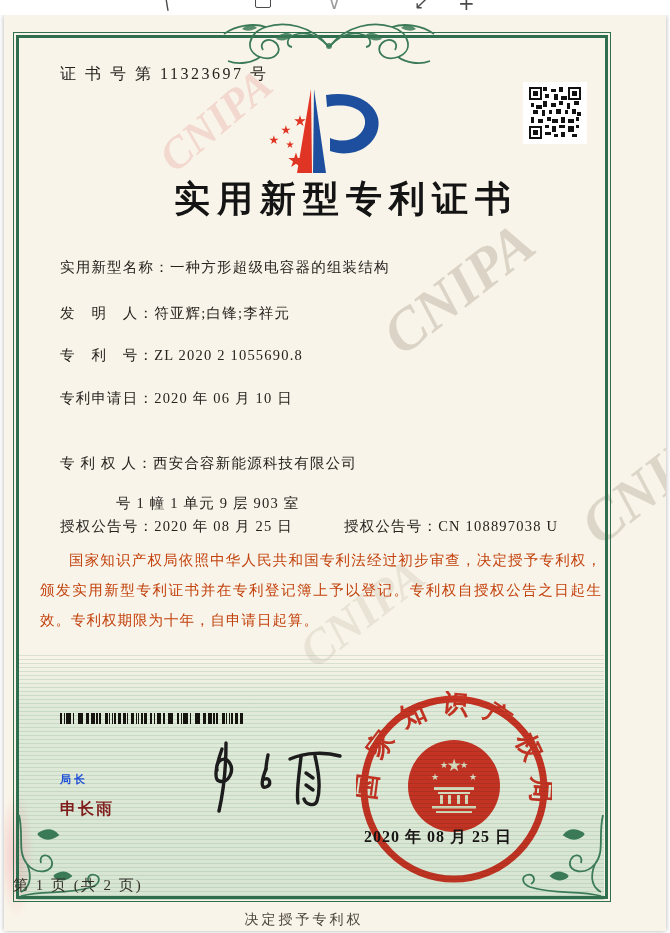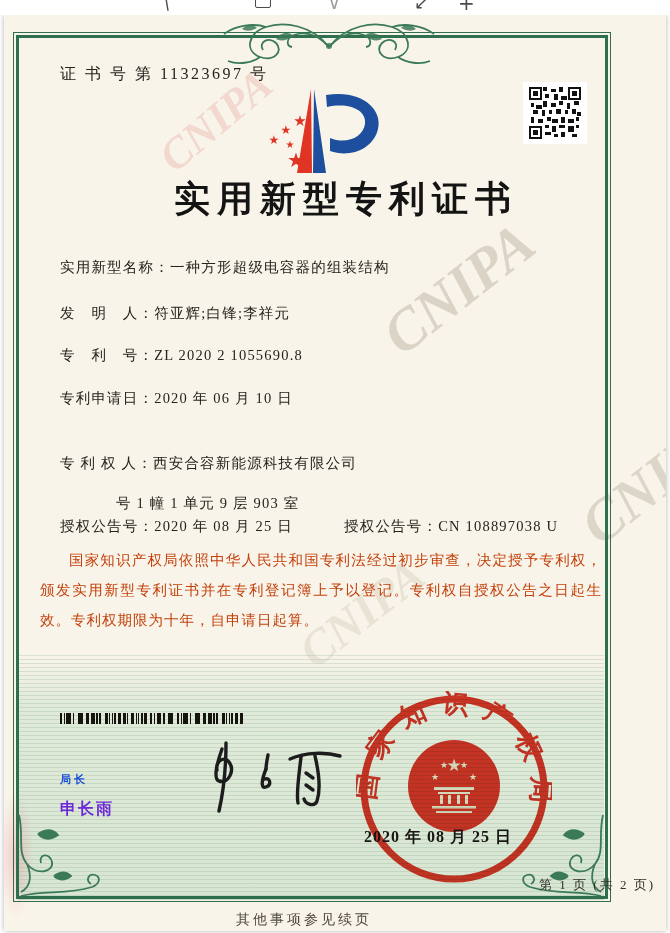--- a/index.html
+++ b/index.html
@@ -51,26 +51,26 @@
   .body-text{left:36px;top:530px;width:562px;font-size:14.5px;line-height:30px;
              letter-spacing:1px;text-align:justify;color:#c2410c;}
   .body-text p{margin:0;text-indent:2em;}
   .barcode{position:absolute;left:56px;top:698px;width:183px;height:11px;z-index:4;
     background:
       repeating-linear-gradient(90deg,#16140f 0 2px,rgba(0,0,0,0) 2px 4px,#16140f 4px 5px,rgba(0,0,0,0) 5px 9px),
       repeating-linear-gradient(90deg,#16140f 0 1px,rgba(0,0,0,0) 1px 6px,#16140f 6px 9px,rgba(0,0,0,0) 9px 13px);}
   .director-label{left:56px;top:757px;font-size:11px;font-weight:bold;letter-spacing:3px;
                   font-family:"Liberation Sans","DejaVu Sans",sans-serif;color:#1d4ed8;}
   .director-name{left:56px;top:784px;font-size:16px;font-weight:bold;letter-spacing:2px;
-                 font-family:"Liberation Sans","DejaVu Sans",sans-serif;color:#6d28d9;}
+                 font-family:"Liberation Sans","DejaVu Sans",sans-serif;color:#7f1d1d;}
   .signature{position:absolute;left:198px;top:724px;z-index:5;}
   .seal{position:absolute;left:352px;top:676px;z-index:5;mix-blend-mode:multiply;}
   .seal-date{left:360px;top:812px;width:160px;font-size:16px;font-weight:bold;color:#171513;
              letter-spacing:1px;z-index:6;white-space:nowrap;}
-  .footer-page{left:9px;top:861px;width:642px;text-align:right;font-size:13px;letter-spacing:2px;color:#33302a;}
+  .footer-page{left:9px;top:861px;width:642px;text-align:left;font-size:15px;letter-spacing:2px;color:#33302a;}
   .continuation{left:160px;top:896px;width:280px;text-align:center;font-size:14px;
                 letter-spacing:3px;color:#4c463c;}
   .logo{position:absolute;left:235px;top:66px;z-index:3;}
   .qr{position:absolute;left:519px;top:67px;z-index:3;background:#fff;padding:5px;}
 </style>
 </head>
 <body>
 
 <div class="toolbar">
   <span class="tico i0">\</span>
@@ -277,15 +277,15 @@
         <rect x="76" y="115" width="44" height="2.5"></rect>
         <rect x="80" y="120" width="36" height="2"></rect>
       </g>
     </g>
   </svg>
 
   <div class="tx seal-date">2020 年 08 月 25 日</div>
 
   <div class="tx footer-page">第 1 页 (共 2 页)</div>
 
-  <div class="tx continuation">其他事项参见续页</div>
+  <div class="tx continuation">决定授予专利权</div>
 
 </div>
 
 </body></html>

